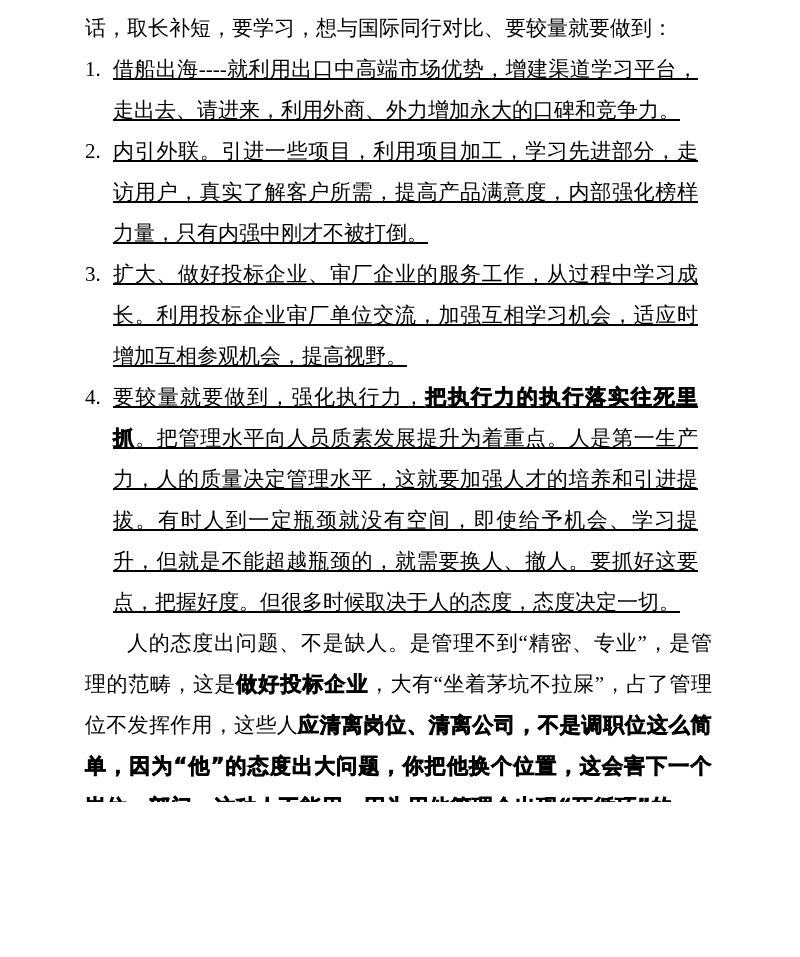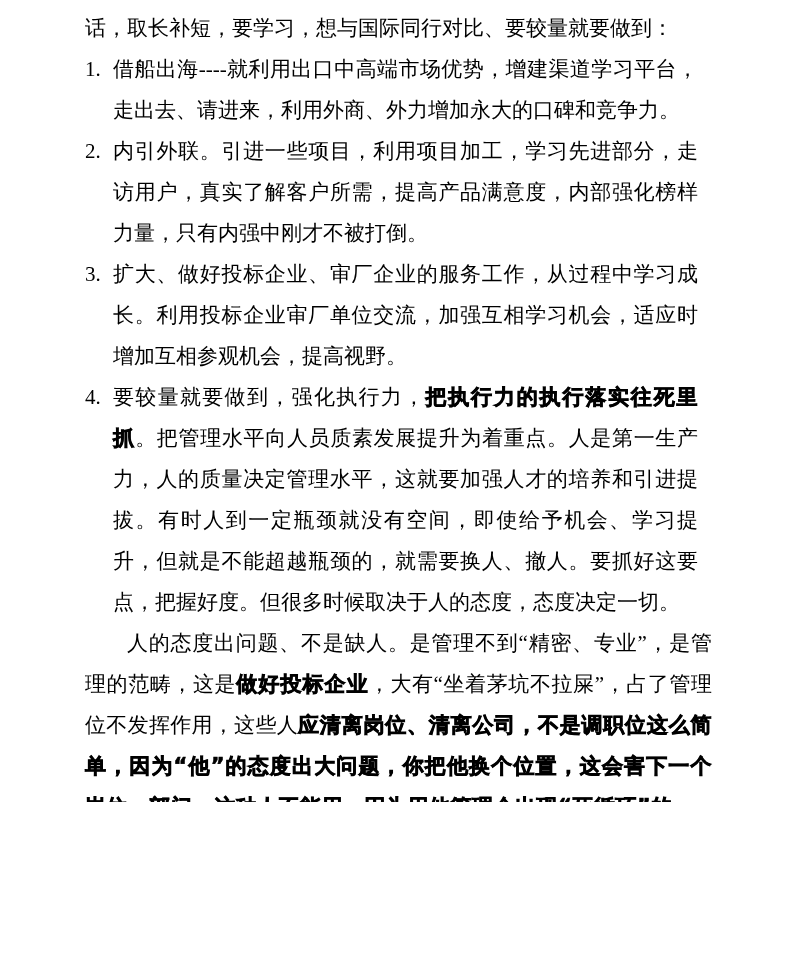--- a/index.html
+++ b/index.html
@@ -39,20 +39,21 @@
     align-items: flex-start;
   }
   ol.numlist .num {
     flex: 0 0 28px;
     width: 28px;
   }
   ol.numlist .txt {
     flex: 1 1 auto;
     text-align: justify;
     text-justify: inter-ideograph;
+    text-decoration: underline;
   }
   .b {
     font-family: "DejaVu Sans", "Liberation Sans", sans-serif;
     font-weight: 900;
     -webkit-text-stroke: 0.7px #000000;
     letter-spacing: 0.5px;
   }
 </style>
 </head>
 <body>

